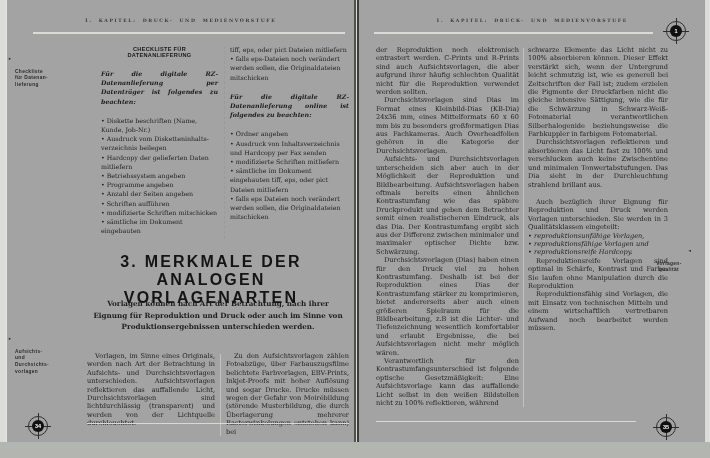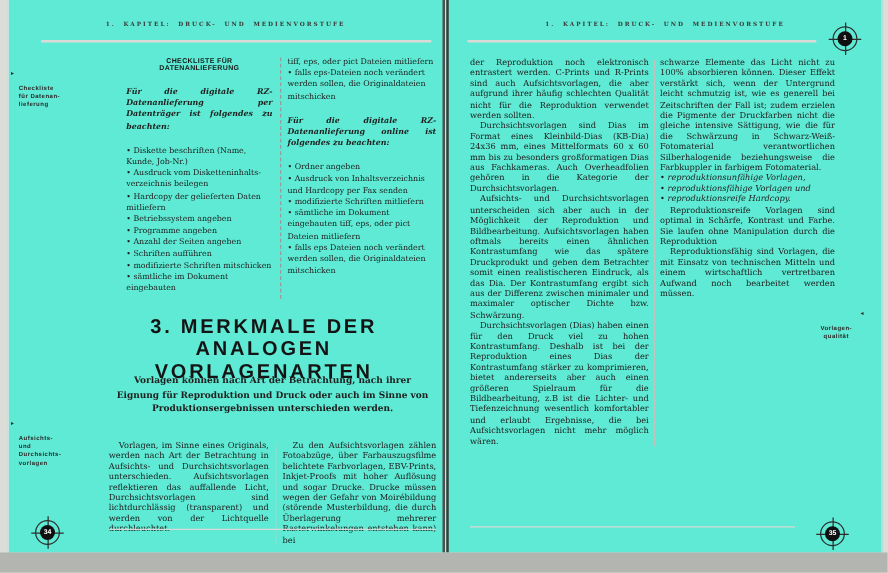--- a/index.html
+++ b/index.html
@@ -1,19 +1,19 @@
 <!DOCTYPE html>
 <html><head>
 <meta charset="utf-8">
 <style>
   html,body{margin:0;padding:0;}
   body{width:710px;height:458px;position:relative;background:#dcddd9;
        font-family:"DejaVu Serif",serif;color:#1e1e1e;overflow:hidden;}
   .band-bottom{position:absolute;left:0;top:442px;width:710px;height:16px;background:#b2b5b0;}
-  .page{position:absolute;top:0;height:442px;background:#5eead4;overflow:hidden;}
+  .page{position:absolute;top:0;height:442px;background:#a3a3a3;overflow:hidden;}
   .page-left{left:6px;width:347px;border-right:2px solid #4f4f4c;border-left:1px solid #e4e4e0;}
   .page-right{left:357px;width:346px;border-left:2px solid #3c3c3a;border-right:1px solid #d7d7d3;}
 
   .running-head{position:absolute;top:18px;left:0;right:0;text-align:center;
        font-family:"DejaVu Serif",serif;font-weight:bold;font-size:4.6px;
        letter-spacing:1.6px;word-spacing:3px;color:#3a3a3a;}
   .head-rule{position:absolute;top:32px;height:2px;background:#dadad6;}
   .page-left .head-rule{left:26px;right:9px;}
   .page-right .head-rule{left:15px;right:52px;}
 
@@ -157,24 +157,27 @@
     <div class="rm-ring"></div>
     <div class="rm-disc">1</div>
   </div>
 
   <div class="cols rp-body">
     <div class="c1">
       <p>der Reproduktion noch elektronisch entrastert werden. C-Prints und R-Prints sind auch Aufsichtsvorlagen, die aber aufgrund ihrer häufig schlechten Qualität nicht für die Reproduktion verwendet werden sollten.</p>
       <p class="ind">Durchsichtsvorlagen sind Dias im Format eines Kleinbild-Dias (KB-Dia) 24x36 mm, eines Mittelformats 60 x 60 mm bis zu besonders großformatigen Dias aus Fachkameras. Auch Overheadfolien gehören in die Kategorie der Durchsichtsvorlagen.</p>
       <p class="ind">Aufsichts- und Durchsichtsvorlagen unterscheiden sich aber auch in der Möglichkeit der Reproduktion und Bildbearbeitung. Aufsichtsvorlagen haben oftmals bereits einen ähnlichen Kontrastumfang wie das spätere Druckprodukt und geben dem Betrachter somit einen realistischeren Eindruck, als das Dia. Der Kontrastumfang ergibt sich aus der Differenz zwischen minimaler und maximaler optischer Dichte bzw. Schwärzung.</p>
       <p class="ind">Durchsichtsvorlagen (Dias) haben einen für den Druck viel zu hohen Kontrastumfang. Deshalb ist bei der Reproduktion eines Dias der Kontrastumfang stärker zu komprimieren, bietet andererseits aber auch einen größeren Spielraum für die Bildbearbeitung, z.B ist die Lichter- und Tiefenzeichnung wesentlich komfortabler und erlaubt Ergebnisse, die bei Aufsichtsvorlagen nicht mehr möglich wären.</p>
+      <p class="ind">Verantwortlich für den Kontrastumfangsunterschied ist folgende optische Gesetzmäßigkeit: Eine Aufsichtsvorlage kann das auffallende Licht selbst in den weißen Bildstellen nicht zu 100% reflektieren, während</p>
     </div>
     <div class="col-div"></div>
     <div class="c2">
       <p>schwarze Elemente das Licht nicht zu 100% absorbieren können. Dieser Effekt verstärkt sich, wenn der Untergrund leicht schmutzig ist, wie es generell bei Zeitschriften der Fall ist; zudem erzielen die Pigmente der Druckfarben nicht die gleiche intensive Sättigung, wie die für die Schwärzung in Schwarz-Weiß-Fotomaterial verantwortlichen Silberhalogenide beziehungsweise die Farbkuppler in farbigem Fotomaterial.</p>
+      <p class="ind">Durchsichtsvorlagen reflektieren und absorbieren das Licht fast zu 100% und verschlucken auch keine Zwischentöne und minimalen Tonwertabstufungen. Das Dia sieht in der Durchleuchtung strahlend brillant aus.</p>
+      <p class="ind gap">Auch bezüglich ihrer Eignung für Reproduktion und Druck werden Vorlagen unterschieden. Sie werden in 3 Qualitätsklassen eingeteilt:</p>
       <p class="q-item">reproduktionsunfähige Vorlagen,</p>
       <p class="q-item">reproduktionsfähige Vorlagen und</p>
       <p class="q-item">reproduktionsreife Hardcopy.</p>
       <p class="ind">Reproduktionsreife Vorlagen sind optimal in Schärfe, Kontrast und Farbe. Sie laufen ohne Manipulation durch die Reproduktion</p>
       <p class="ind">Reproduktionsfähig sind Vorlagen, die mit Einsatz von technischen Mitteln und einem wirtschaftlich vertretbaren Aufwand noch bearbeitet werden müssen.</p>
     </div>
   </div>
 
   <div class="margin-note mn-right" style="left:289px;top:247px;width:42px;">
     <span class="arrow-r">◄</span>

